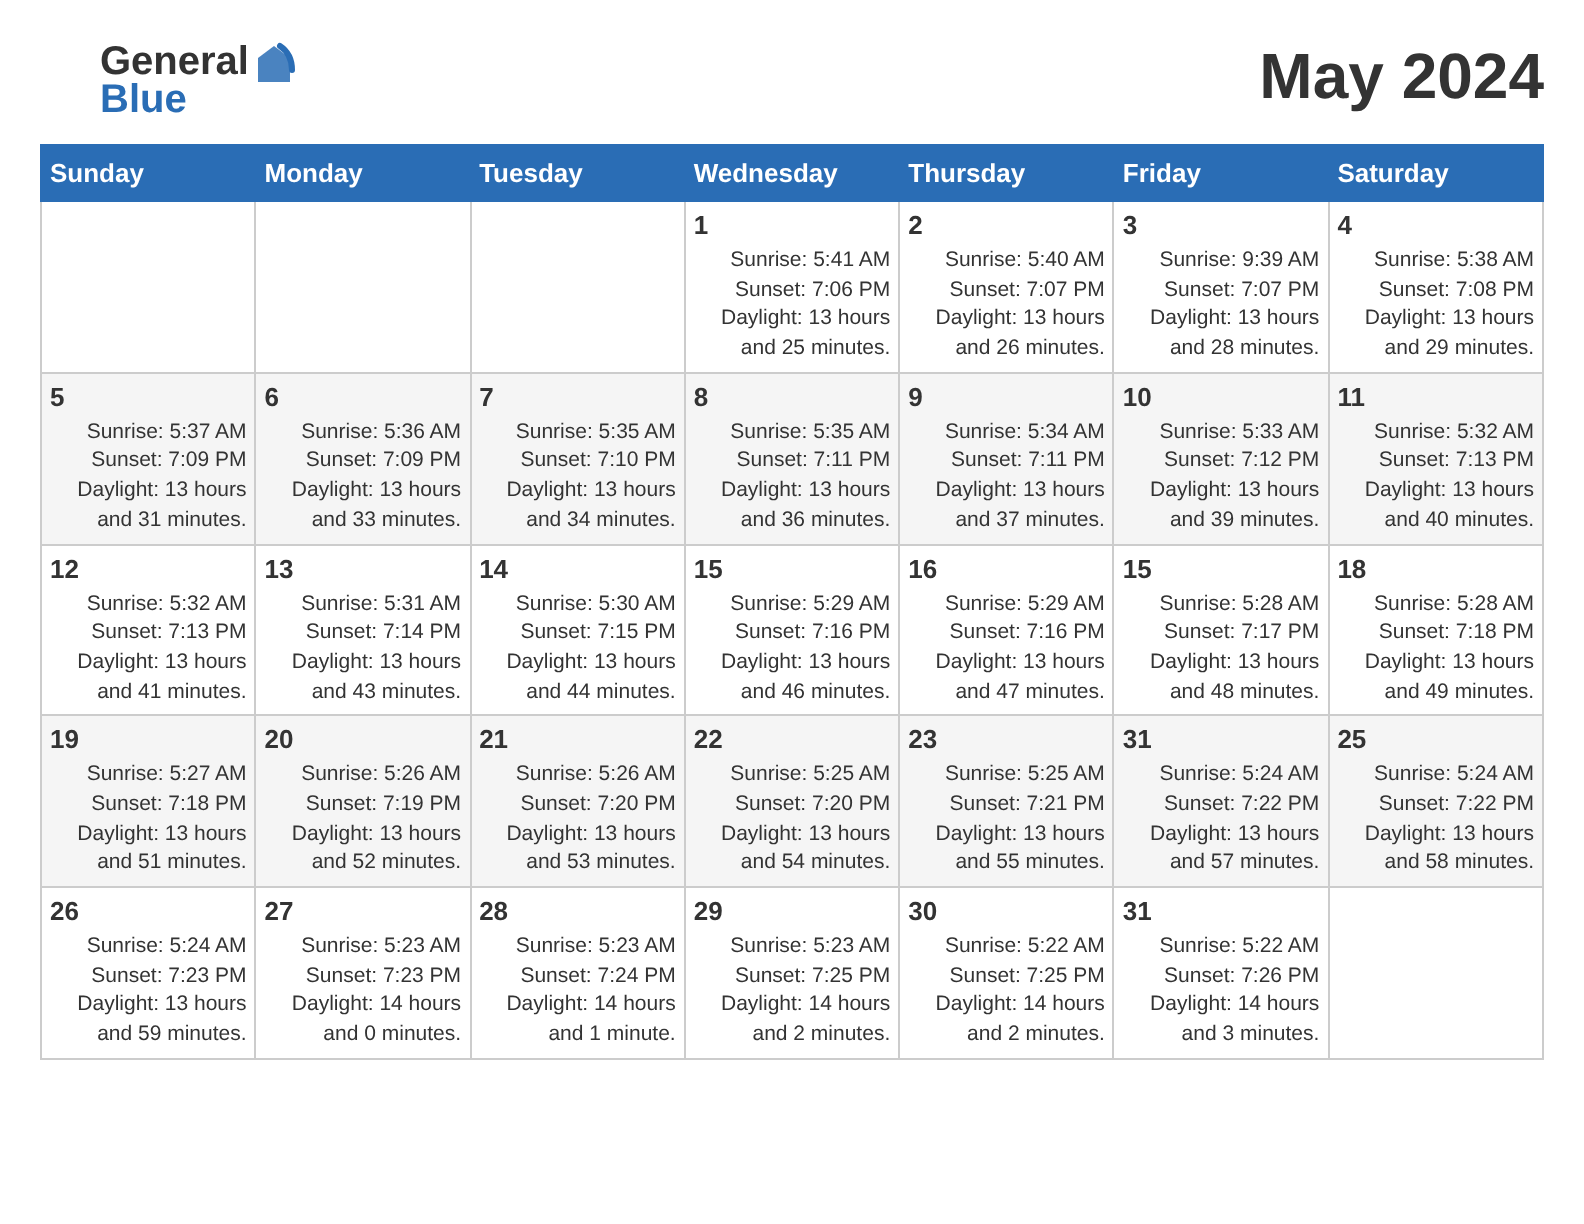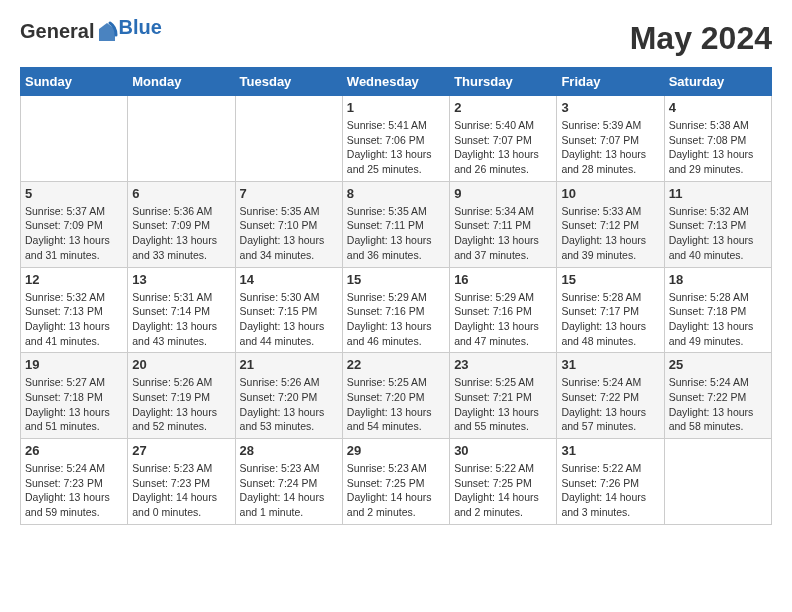--- a/index.html
+++ b/index.html
@@ -11,21 +11,23 @@
       padding: 20px;
     }
     .header-area {
       display: flex;
       justify-content: space-between;
       align-items: flex-start;
       margin-bottom: 10px;
     }
     .logo {
       display: flex;
+      flex-direction: column;
       align-items: flex-start;
+      margin-left: 30px;
     }
     .title-area {
       text-align: left;
     }
     .month-title {
       font-size: 32px;
       font-weight: bold;
       color: #333;
     }
     .location {
@@ -60,20 +62,21 @@
     .day-number {
       font-size: 13px;
       font-weight: bold;
       color: #333;
       margin-bottom: 3px;
     }
     .day-info {
       font-size: 10.5px;
       color: #333;
       line-height: 1.4;
+      text-align: right;
     }
     .empty-cell {
       background: #fff !important;
     }
   </style>
 </head>
 <body>
 
 <div class="header-area">
   <div class="logo">
@@ -117,21 +120,21 @@
         </td>
         <td>
           <div class="day-number">2</div>
           <div class="day-info">Sunrise: 5:40 AM
 Sunset: 7:07 PM
 Daylight: 13 hours
 and 26 minutes.</div>
         </td>
         <td>
           <div class="day-number">3</div>
-          <div class="day-info">Sunrise: 5:39 AM
+          <div class="day-info">Sunrise: 9:39 AM
 Sunset: 7:07 PM
 Daylight: 13 hours
 and 28 minutes.</div>
         </td>
         <td>
           <div class="day-number">4</div>
           <div class="day-info">Sunrise: 5:38 AM
 Sunset: 7:08 PM
 Daylight: 13 hours
 and 29 minutes.</div>

